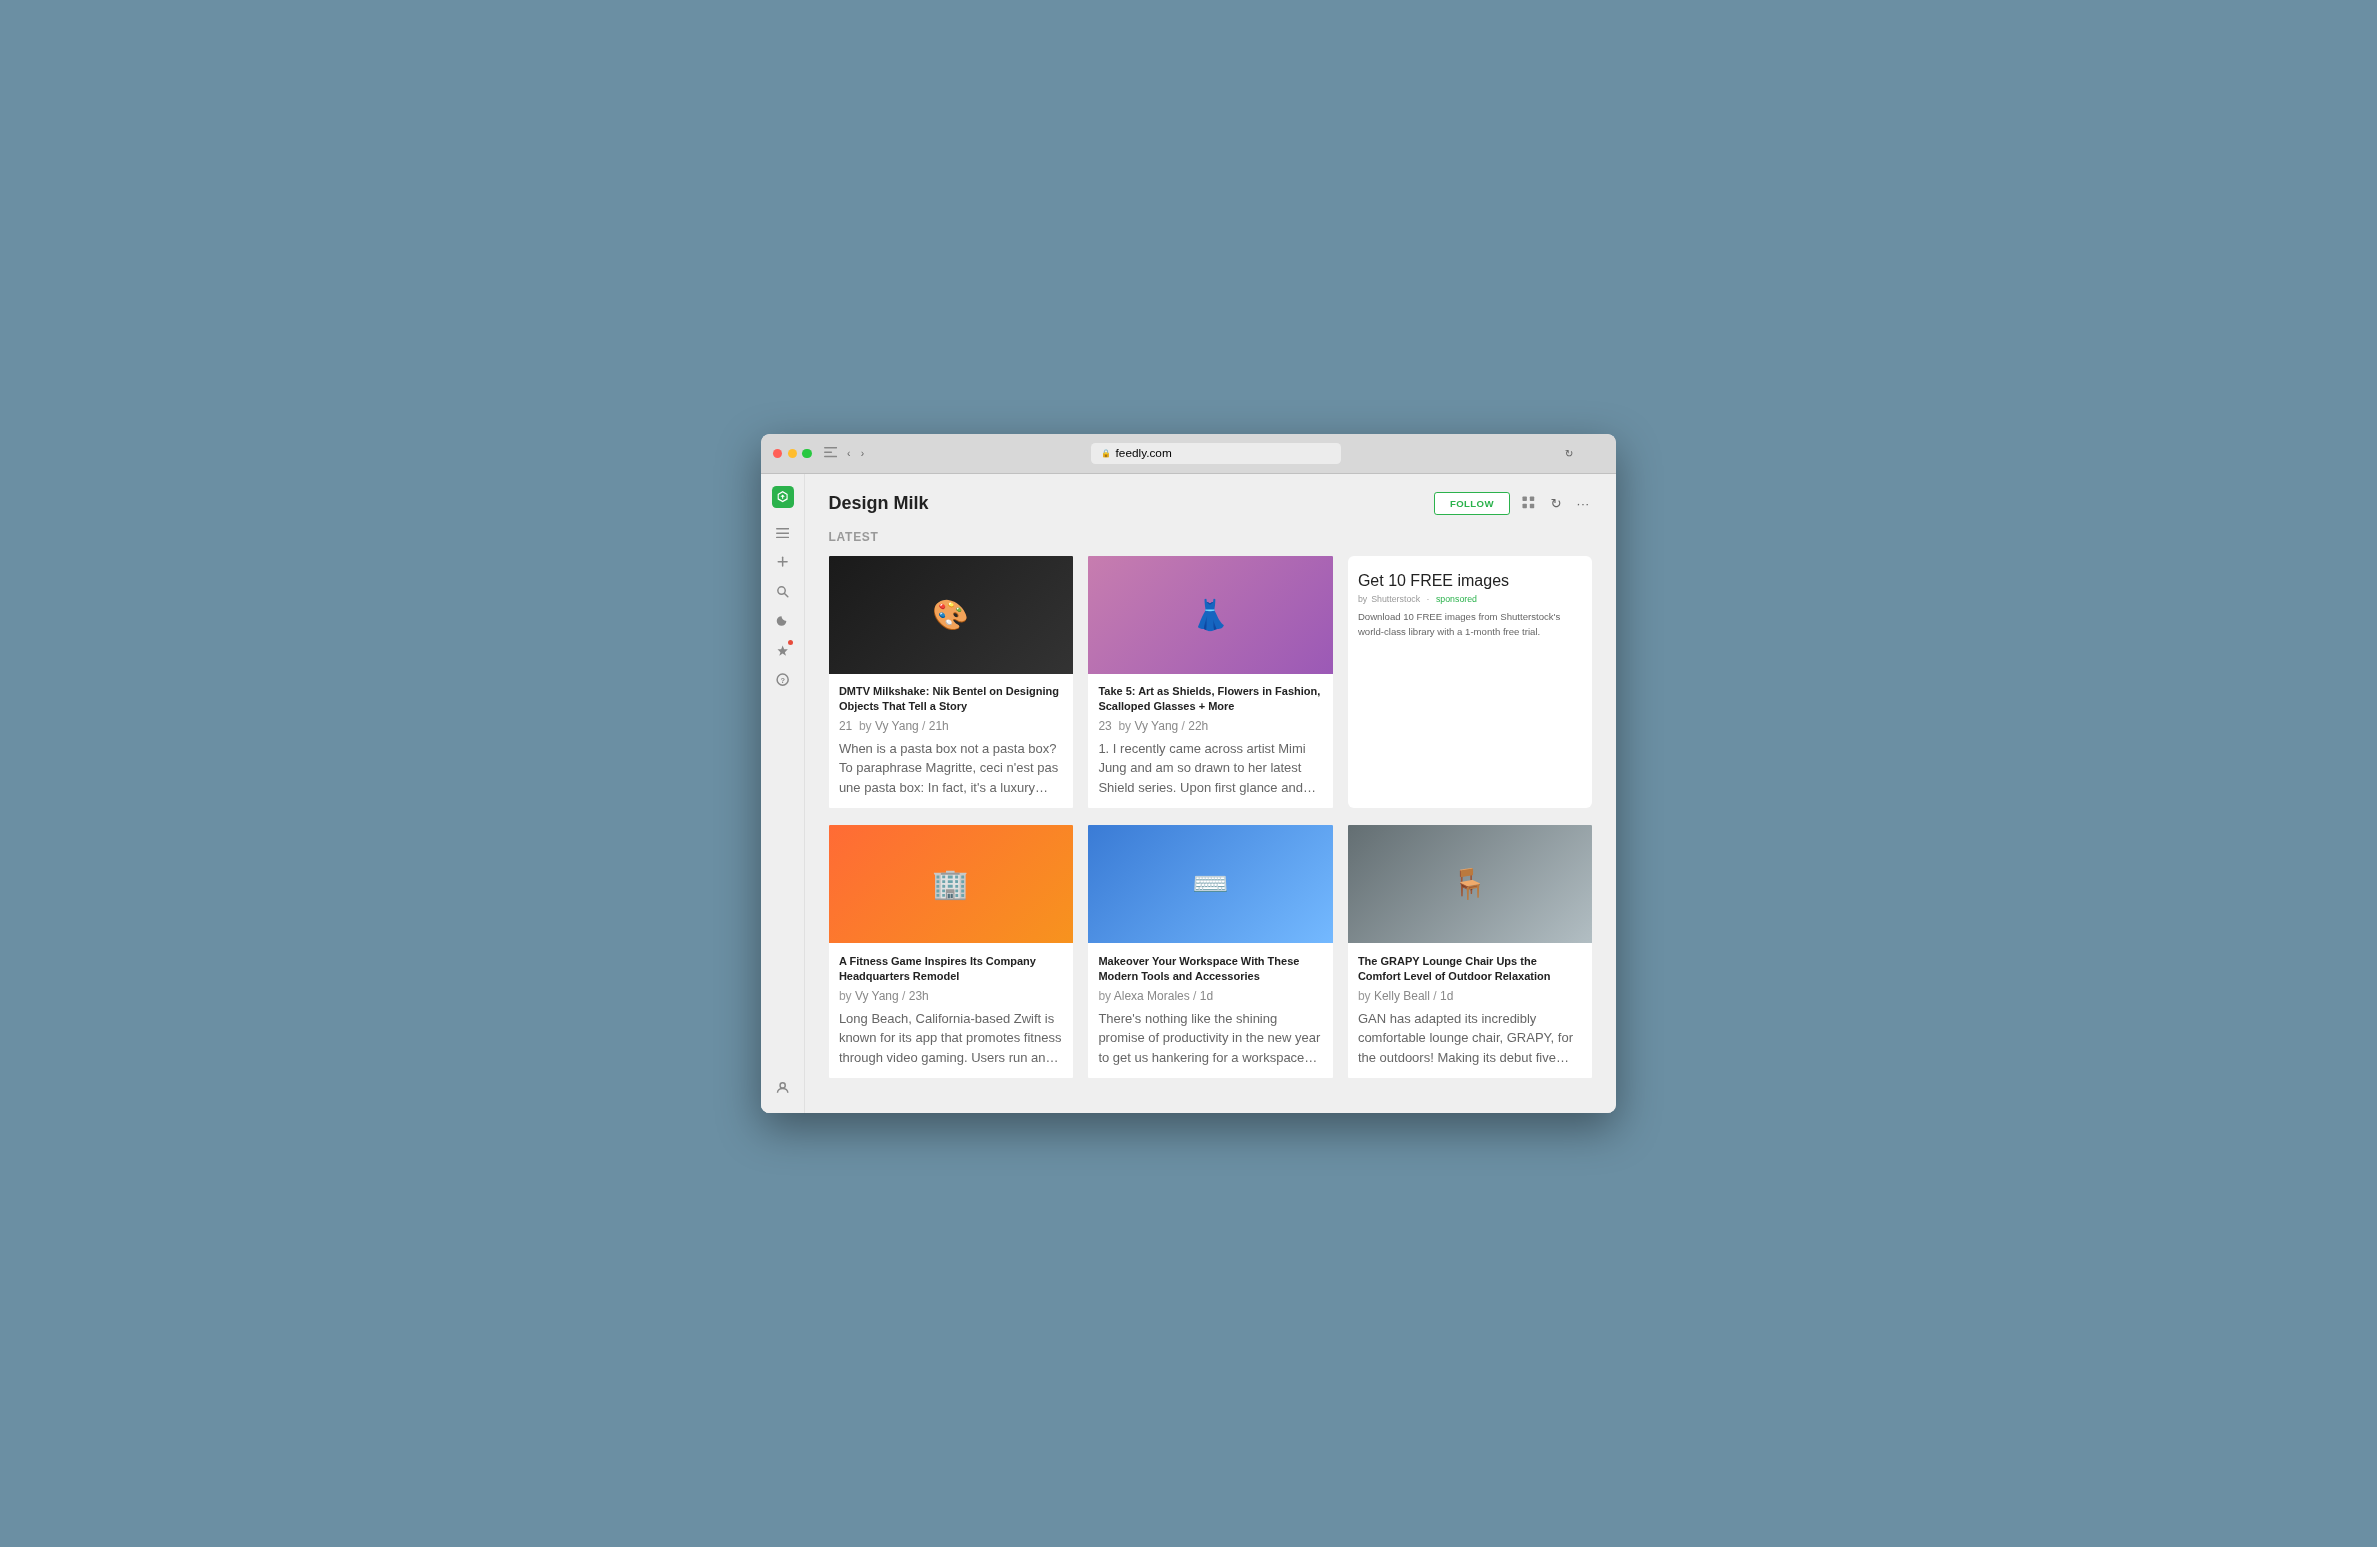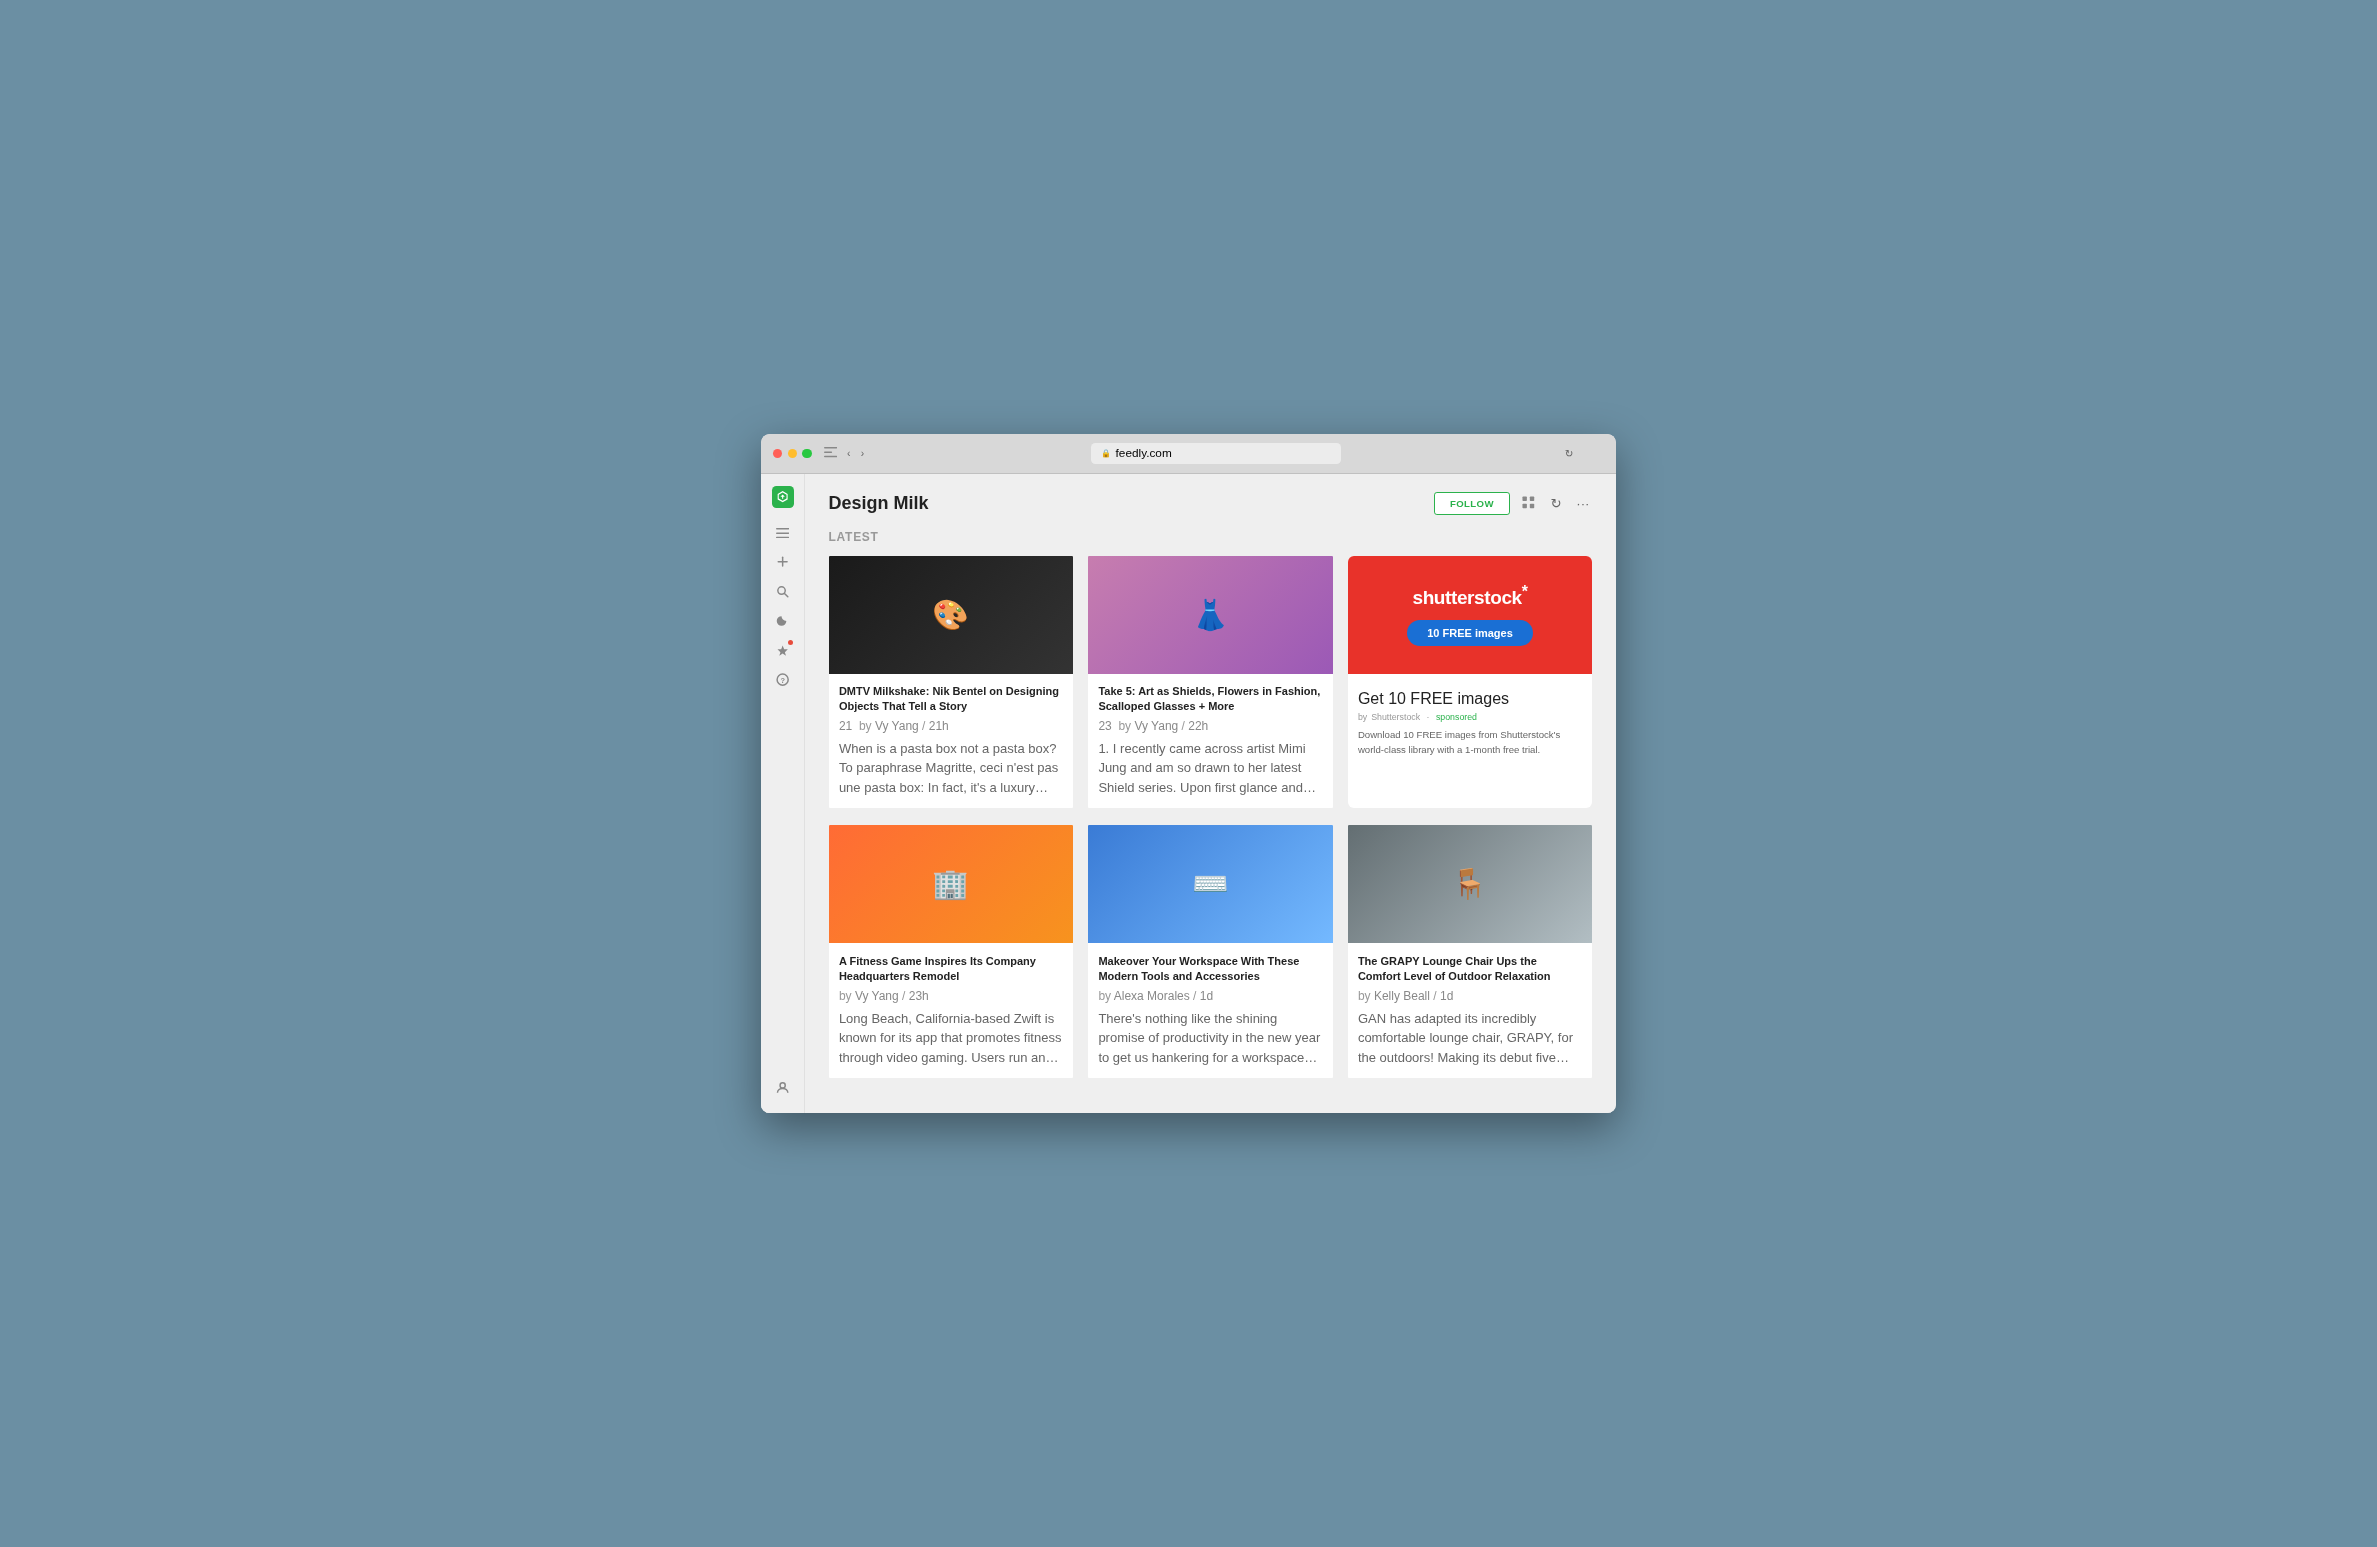--- a/index.html
+++ b/index.html
@@ -529,24 +529,20 @@
             <div class="article-title">Take 5: Art as Shields, Flowers in Fashion, Scalloped Glasses + More</div>
             <div class="article-meta">
               <span>23</span>
               &nbsp;by <span>Vy Yang</span> / <span>22h</span>
             </div>
             <div class="article-excerpt">1. I recently came across artist Mimi Jung and am so drawn to her latest Shield series. Upon first glance and before learning</div>
           </div>
         </div>
 
         <div class="ad-card">
-          <div class="ad-banner">
-            <div class="shutterstock-logo">shutterstock<sup>*</sup></div>
-            <button class="free-images-btn">10 FREE images</button>
-          </div>
           <div class="ad-body">
             <div class="ad-title">Get 10 FREE images</div>
             <div class="ad-source">
               by <span>Shutterstock</span>
               &nbsp;·&nbsp;
               <span class="sponsored-badge">sponsored</span>
             </div>
             <div class="ad-excerpt">Download 10 FREE images from Shutterstock's world-class library with a 1-month free trial.</div>
           </div>
         </div>

